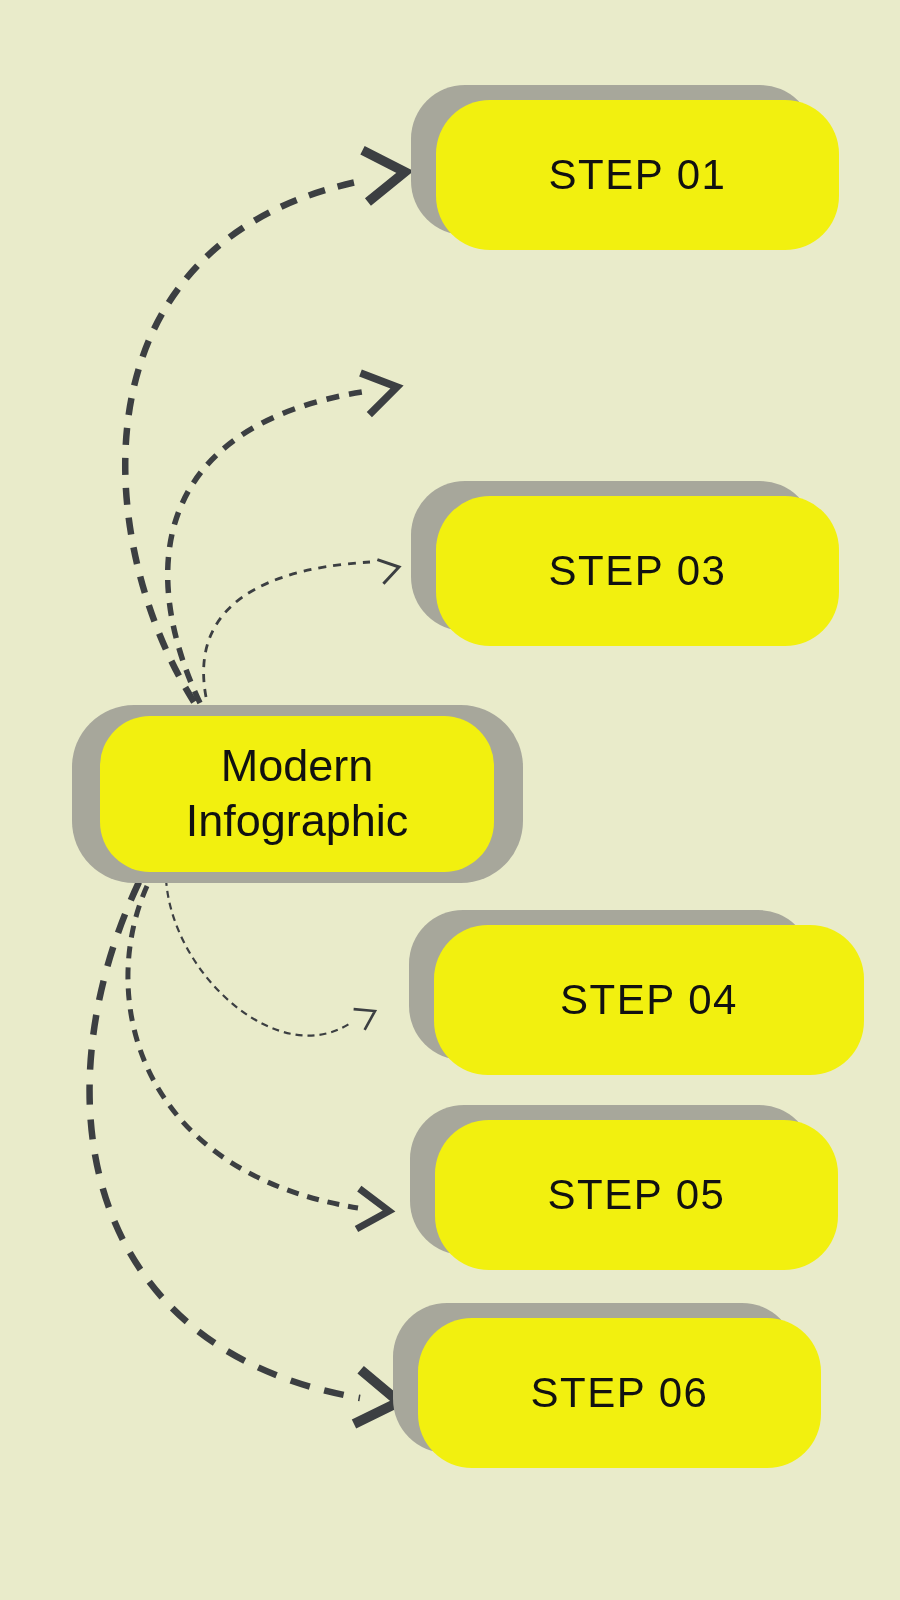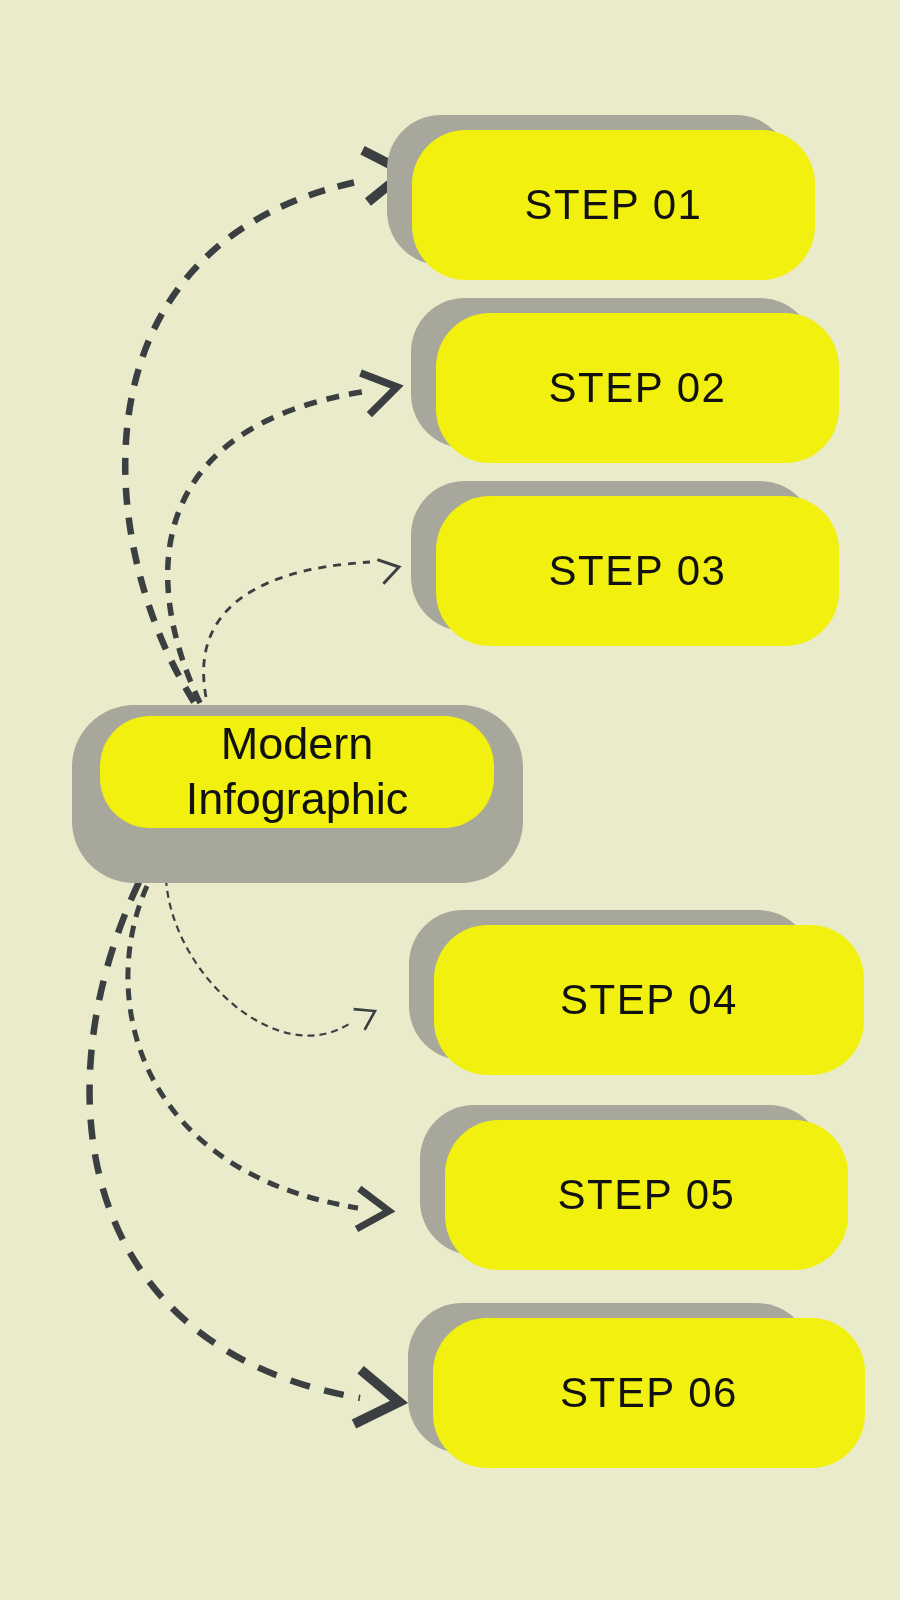--- a/index.html
+++ b/index.html
@@ -47,29 +47,29 @@
     left:-25px;top:-15px;width:403px;height:150px;
     border-radius:54px;
   }
   .step .fill{border-radius:54px;}
   .step .label{
     font-size:42px;
     letter-spacing:1.5px;
     color:var(--text);
   }
 
-  .step-1{left:412px;top:100px;margin-top:30px;}
+  .step-1{left:436px;top:100px;}
   .step-2{left:436px;top:313px;}
   .step-3{left:436px;top:496px;}
   .step-4{left:434px;top:925px;padding-left:27px;}
-  .step-5{left:445px;top:1120px;border-radius:16px;}
-  .step-6{left:433px;top:1318px;padding-left:29px;}
+  .step-5{left:435px;top:1120px;border-radius:16px;}
+  .step-6{left:418px;top:1318px;}
 
   
-  .center{left:100px;top:716px;width:394px;height:112px;}
+  .center{left:100px;top:716px;width:394px;height:156px;}
   .center .shadow{
     left:-28px;top:-11px;width:451px;height:178px;
     border-radius:62px;
   }
   .center .fill{border-radius:50px;}
   .center .label{
     font-size:45px;
     line-height:1.22;
     color:var(--text);
   }
@@ -134,26 +134,20 @@
     </div>
   </div>
 
   <div class="node step step-1">
     <div class="shadow"></div>
     <div class="fill">
       <span class="label">STEP 01</span>
     </div>
   </div>
 
-  <div class="node step step-2">
-    <div class="shadow"></div>
-    <div class="fill">
-      <span class="label">STEP 02</span>
-    </div>
-  </div>
 
   <div class="node step step-3">
     <div class="shadow"></div>
     <div class="fill">
       <span class="label">STEP 03</span>
     </div>
   </div>
 
   <div class="node step step-4">
     <div class="shadow"></div>

